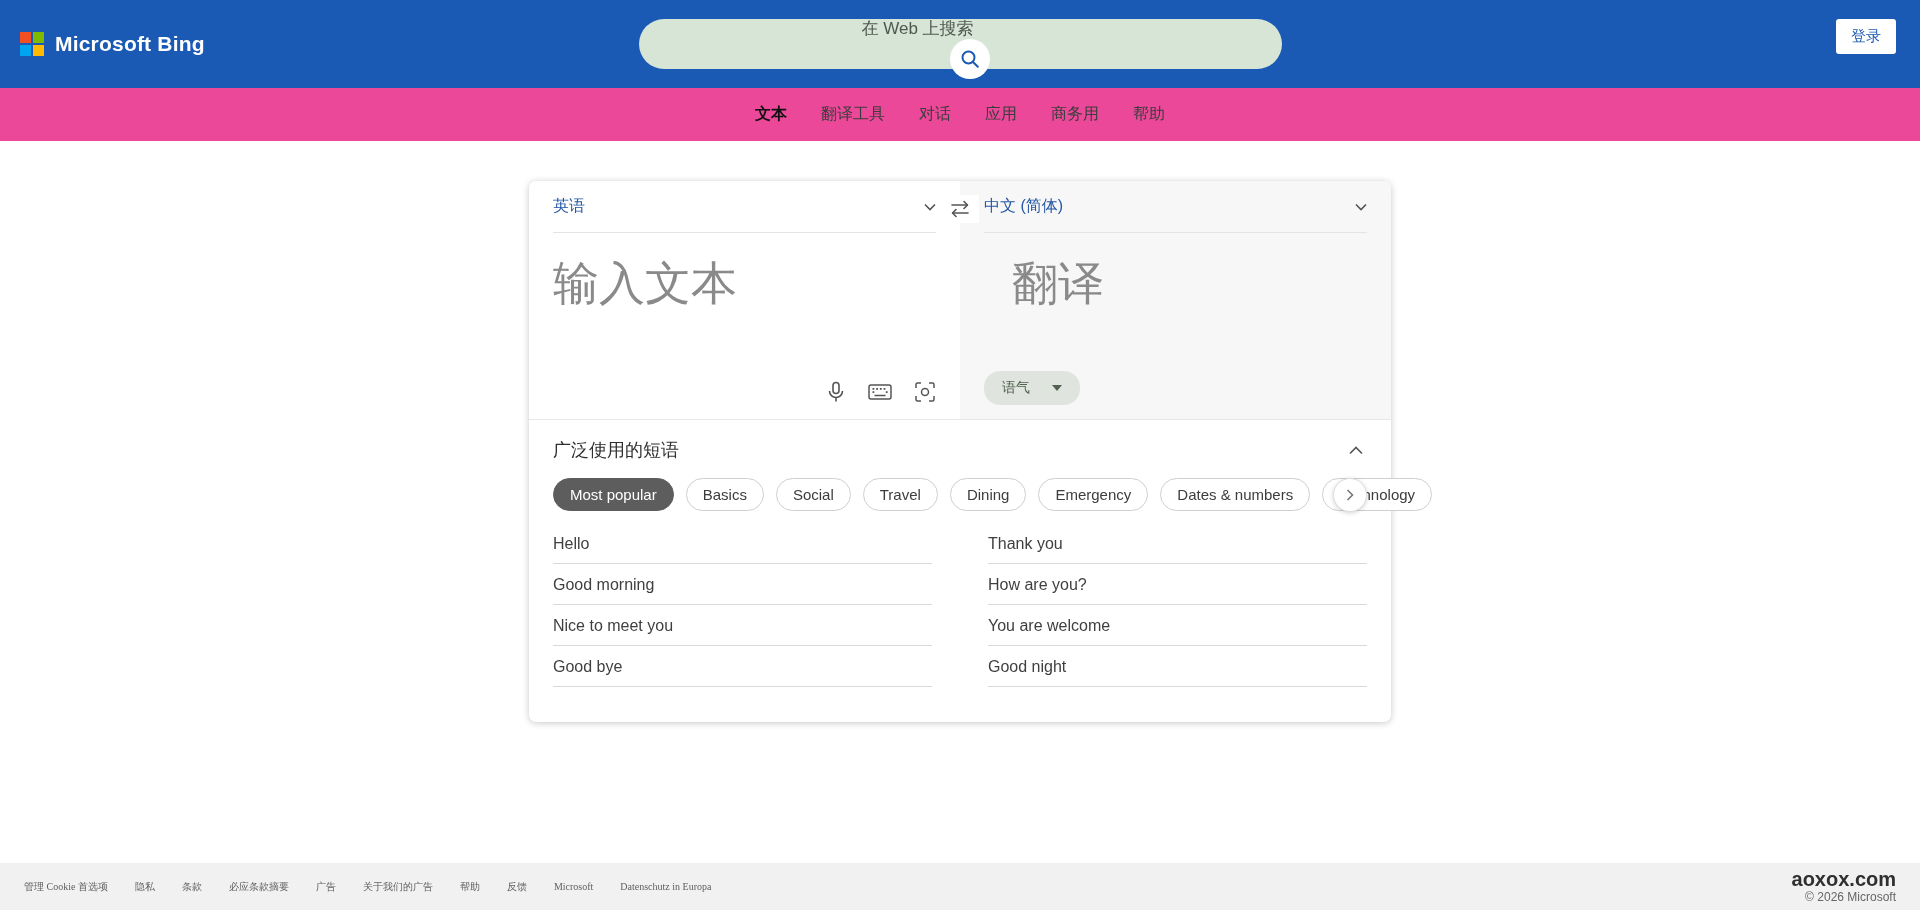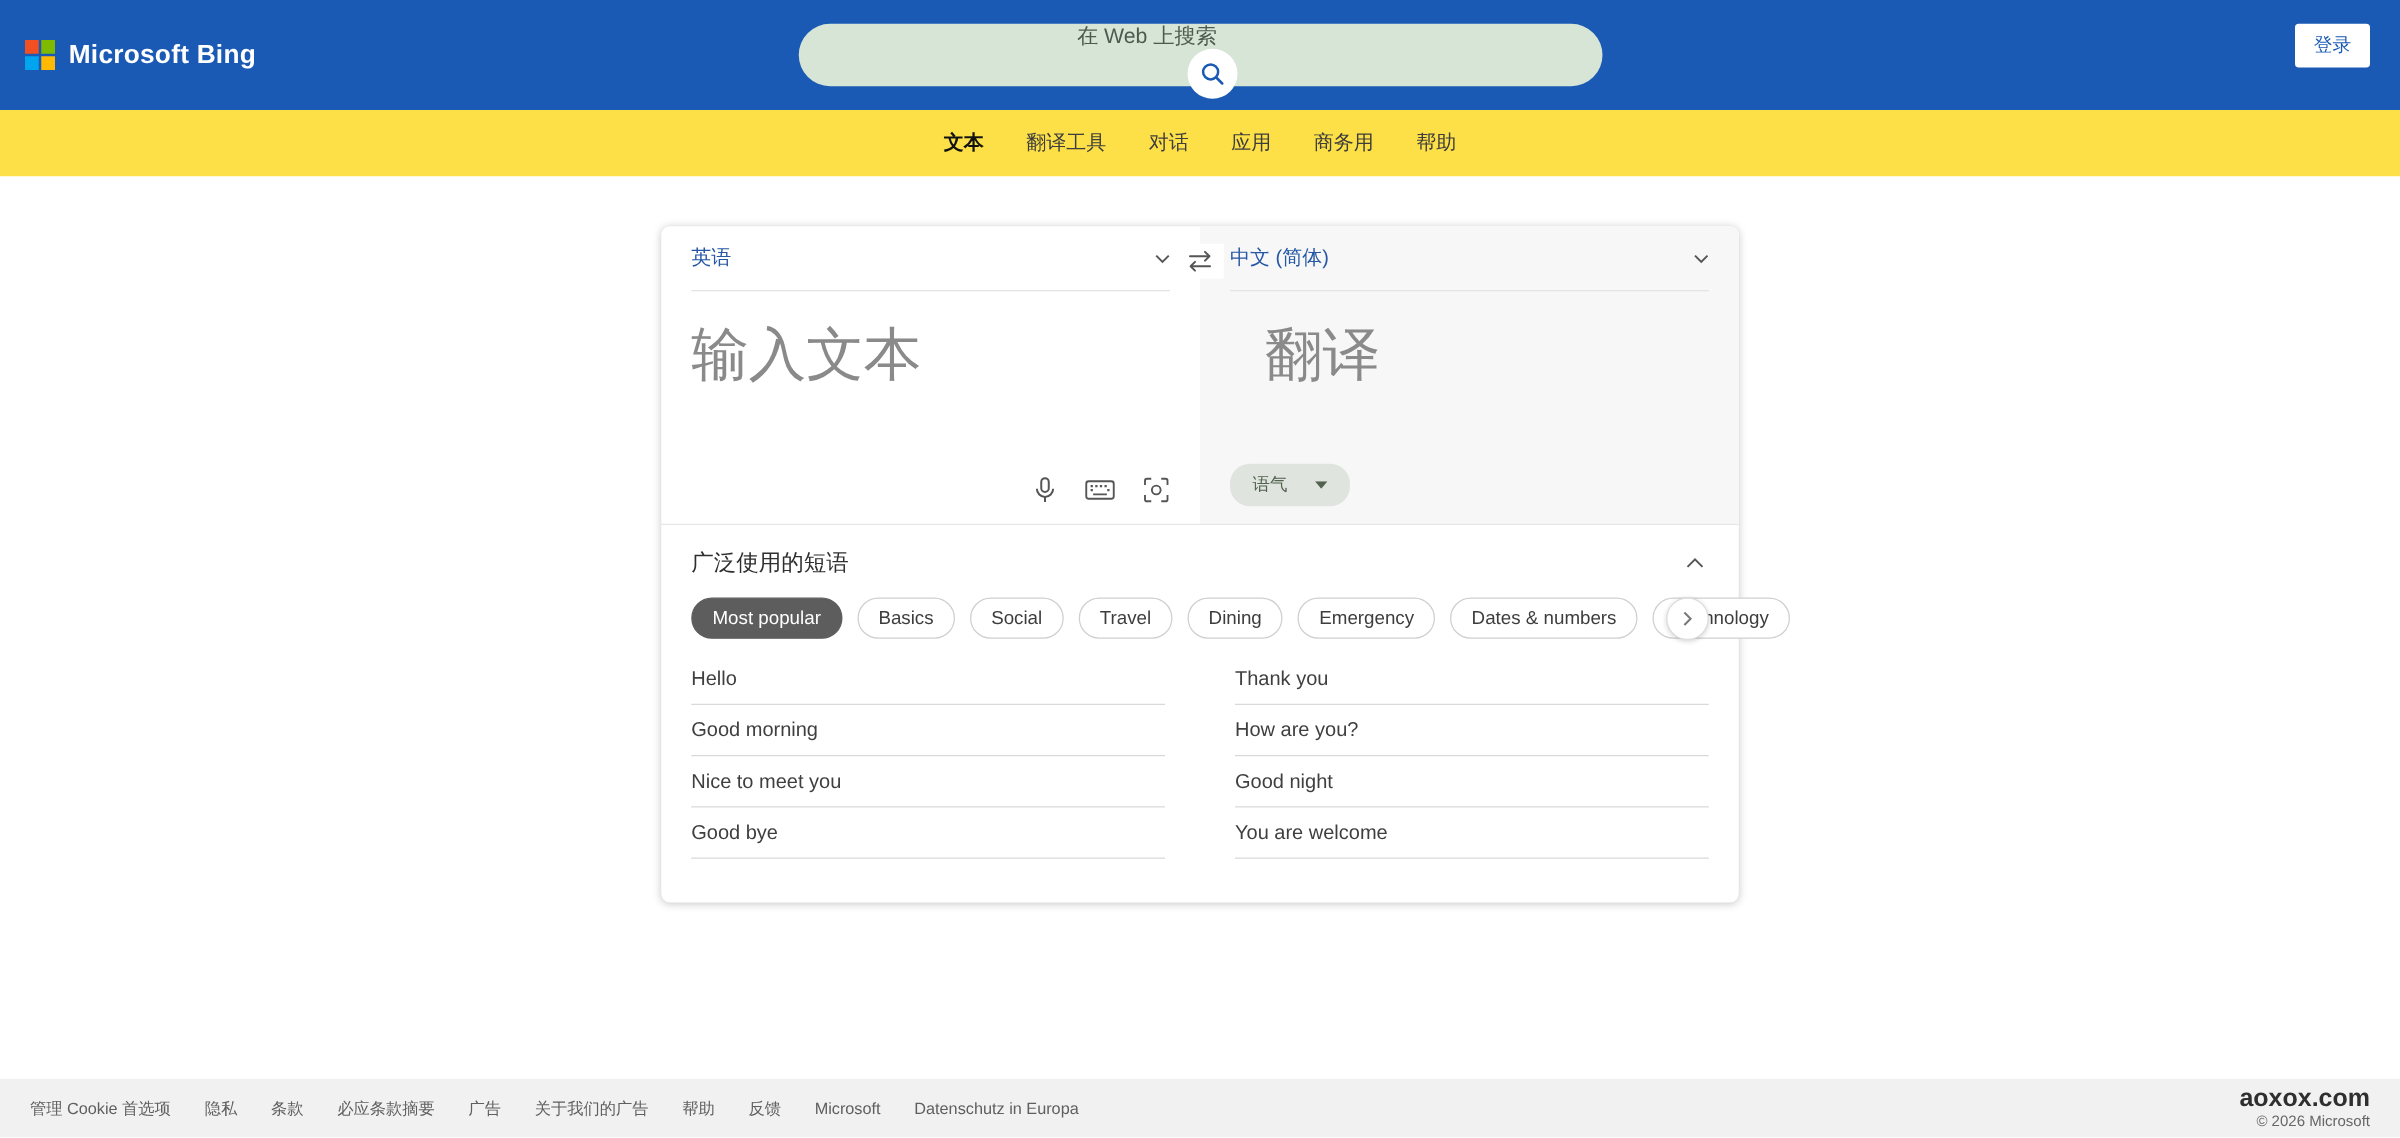--- a/index.html
+++ b/index.html
@@ -85,21 +85,21 @@
     border-radius: 3px;
     font-size: 15px;
     padding: 8px 15px;
     cursor: pointer;
     font-family: "Liberation Sans", sans-serif;
   }
 
   
   .nav {
     height: 53px;
-    background: #fde047;
+    background: #ec4899;
     display: flex;
     align-items: center;
     justify-content: center;
     gap: 34px;
     flex: none;
   }
   .nav-item {
     font-size: 16px;
     color: #3d3d3d;
     cursor: pointer;
@@ -255,21 +255,21 @@
   
   .footer {
     height: 47px;
     background: #f1f1f1;
     flex: none;
     display: flex;
     align-items: center;
     padding: 0 24px;
     gap: 27px;
   }
-  .footer-link { font-size: 13px; color: #5f5f5f; cursor: pointer; white-space: nowrap; }
+  .footer-link { font-size: 10px; color: #5f5f5f; cursor: pointer; white-space: nowrap; font-family: Liberation Serif, serif; }
   .footer-right { margin-left: auto; text-align: right; line-height: 1.15; }
   .site-name { font-size: 20px; font-weight: 700; color: #2f2f2f; }
   .copyright { font-size: 12px; color: #666; }
 
   svg { display: block; }
 </style>
 </head>
 <body>
 
 <div class="header">
@@ -429,22 +429,22 @@
       <div class="phrase-grid">
         <div>
           <div class="phrase-item">Hello</div>
           <div class="phrase-item">Good morning</div>
           <div class="phrase-item">Nice to meet you</div>
           <div class="phrase-item">Good bye</div>
         </div>
         <div>
           <div class="phrase-item">Thank you</div>
           <div class="phrase-item">How are you?</div>
+          <div class="phrase-item">You are welcome</div>
           <div class="phrase-item">Good night</div>
-          <div class="phrase-item">You are welcome</div>
         </div>
       </div>
     </div>
 
   </div>
 </div>
 
 <div class="footer">
   <span class="footer-link">管理 Cookie 首选项</span>
   <span class="footer-link">隐私</span>

